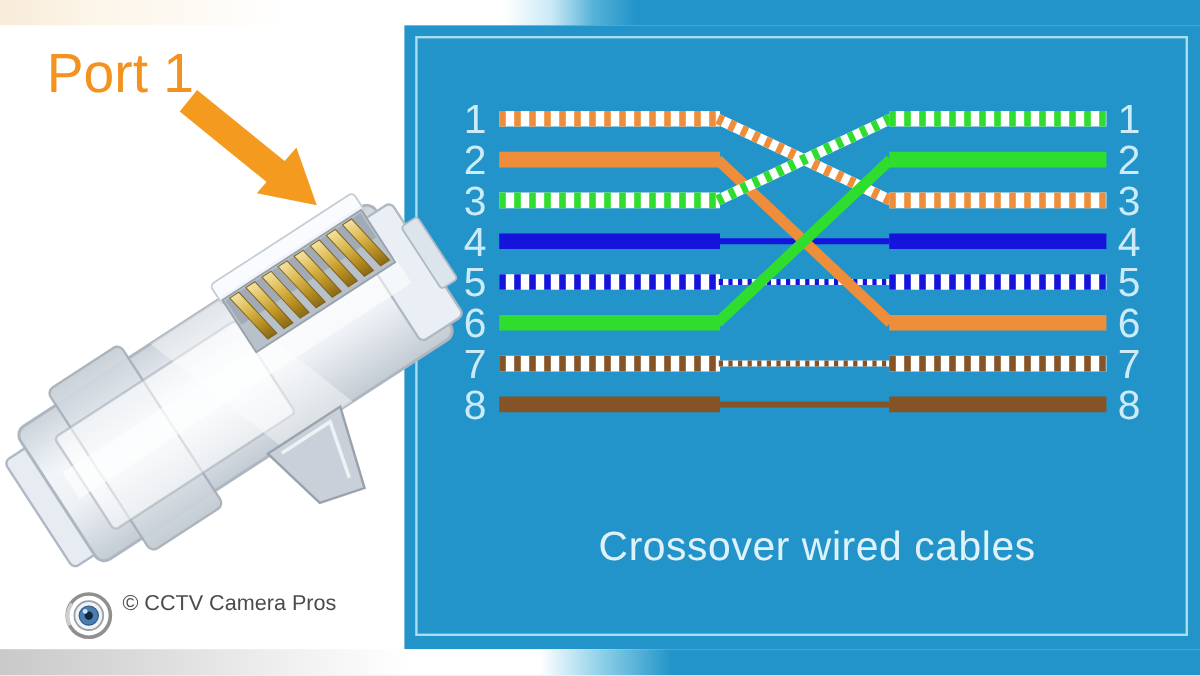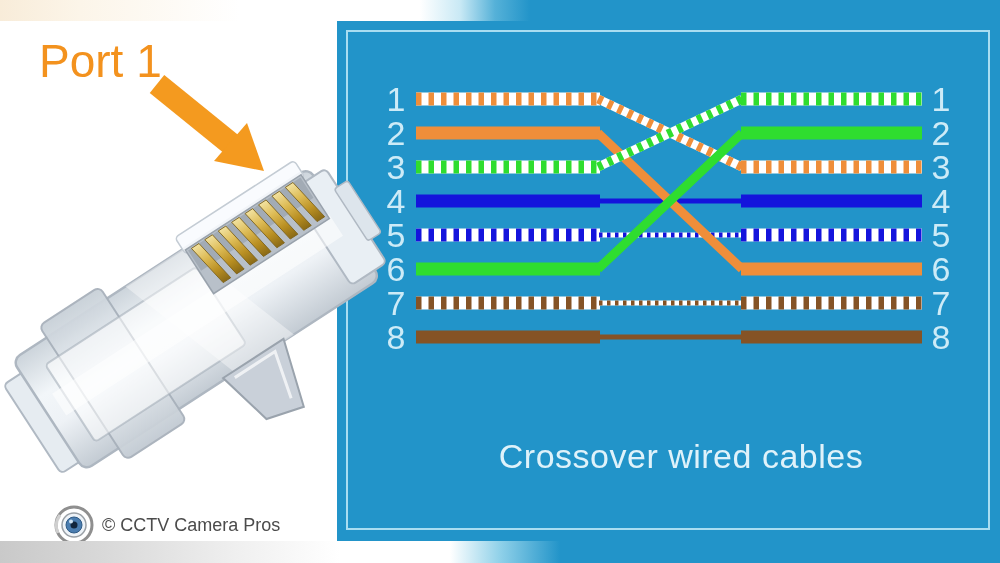--- a/index.html
+++ b/index.html
@@ -16,21 +16,21 @@
   .blue-panel{position:absolute;left:337px;top:21px;width:663px;height:520px;background:#2294c9;}
   .panel-border{position:absolute;left:346px;top:30px;width:644px;height:500px;
     border:2px solid #a9ddf1;box-sizing:border-box;}
 
   .svg-layer{position:absolute;left:0;top:0;width:1000px;height:563px;}
 
   .panel-title{position:absolute;left:351px;top:437px;width:660px;text-align:center;
     font-size:34px;color:#dff2fa;letter-spacing:.5px;}
   .port-label{position:absolute;left:24px;top:34px;font-size:46px;color:#f3921e;margin-left:15px;}
 
-  .watermark{position:absolute;left:53px;top:504px;display:flex;align-items:center;gap:7px;}
+  .watermark{position:absolute;left:53px;top:492px;display:flex;align-items:flex-start;gap:7px;}
   .watermark-text{font-size:18px;color:#4b4b4b;}
 </style>
 </head>
 <body>
 
 <div id="screen">
 
   <div class="white-area"></div>
   <div class="blue-panel"></div>
   <div class="panel-border"></div>

